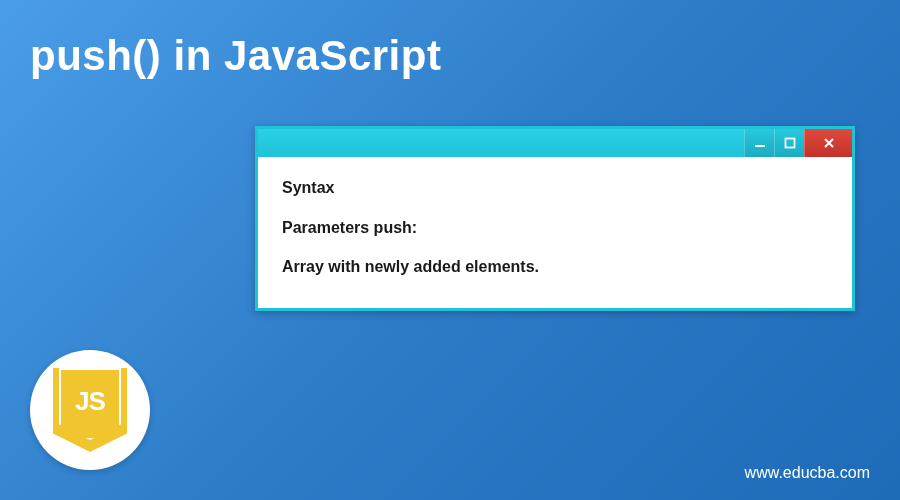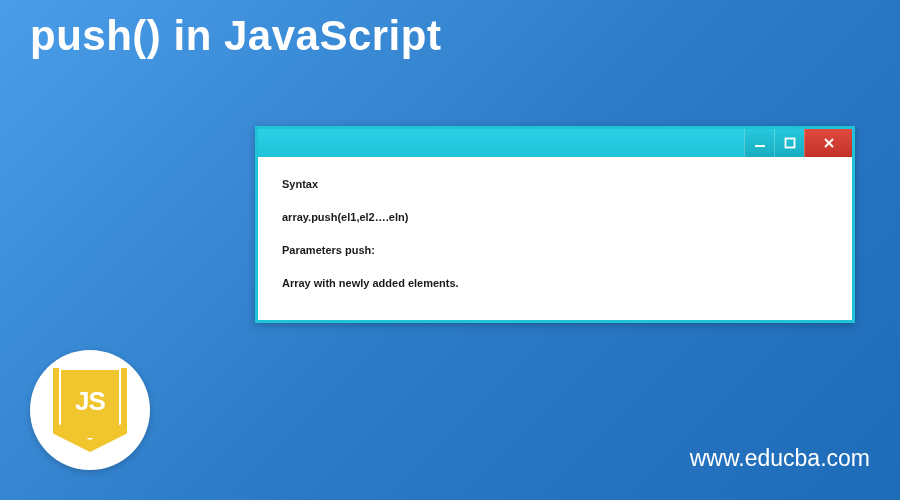--- a/index.html
+++ b/index.html
@@ -8,21 +8,21 @@
     height: 500px;
     background: linear-gradient(135deg, #4a9de8 0%, #2d7cc8 50%, #1e6bb8 100%);
     font-family: Arial, Helvetica, sans-serif;
     position: relative;
     overflow: hidden;
   }
   .page-title {
     color: #ffffff;
     font-size: 42px;
     font-weight: bold;
-    padding: 12px 0 0 30px;
+    padding: 32px 0 0 30px;
     letter-spacing: 0.5px;
   }
   .window {
     position: absolute;
     top: 126px;
     left: 255px;
     width: 600px;
     background: #ffffff;
     border: 3px solid #1ec3d8;
     box-shadow: 0 2px 8px rgba(0,0,0,0.25);
@@ -43,21 +43,21 @@
   }
   .win-btn.min { background: linear-gradient(to bottom, #26c8de, #1aadc1); }
   .win-btn.max { background: linear-gradient(to bottom, #26c8de, #1aadc1); }
   .win-btn.close { background: linear-gradient(to bottom, #e04a3f, #c23128); width: 48px; }
   .win-btn svg { display: block; }
   .content {
     padding: 20px 24px 22px 24px;
     background: #ffffff;
   }
   .content p {
-    font-size: 11px;
+    font-size: 16px;
     font-weight: bold;
     color: #1a1a1a;
     margin-bottom: 18px;
     line-height: 1.35;
   }
   .content p:last-child { margin-bottom: 8px; }
   .logo-circle {
     position: absolute;
     left: 30px;
     bottom: 30px;
@@ -94,23 +94,23 @@
     color: #ffffff;
     font-weight: 900;
     font-size: 26px;
     font-family: Arial, sans-serif;
     letter-spacing: -1px;
     margin-top: -6px;
   }
   .footer-url {
     position: absolute;
     right: 30px;
-    bottom: 28px;
+    bottom: 18px;
     color: #ffffff;
-    font-size: 23px;
+    font-size: 16px;
     font-weight: 500;
   }
 </style>
 </head>
 <body>
 
 <h1 class="page-title">push() in JavaScript</h1>
 
 <div class="window">
   <div class="titlebar">
@@ -126,21 +126,20 @@
     </div>
     <div class="win-btn close">
       <svg width="14" height="14" viewBox="0 0 14 14">
         <line x1="3" y1="3" x2="11" y2="11" stroke="#ffffff" stroke-width="2"></line>
         <line x1="11" y1="3" x2="3" y2="11" stroke="#ffffff" stroke-width="2"></line>
       </svg>
     </div>
   </div>
   <div class="content">
     <p>Syntax</p>
-    <p>array.push(el1,el2….eln)</p>
     <p>Parameters push:</p>
     <p>Array with newly added elements.</p>
   </div>
 </div>
 
 <div class="logo-circle">
   <div class="js-badge">
     <div class="js-badge-inner">
       <span class="js-text">JS</span>
     </div>

